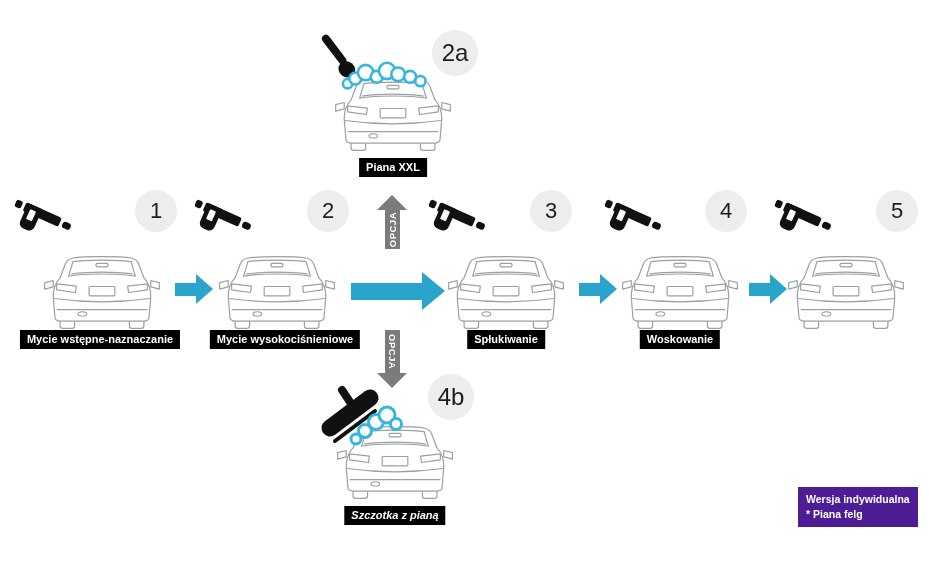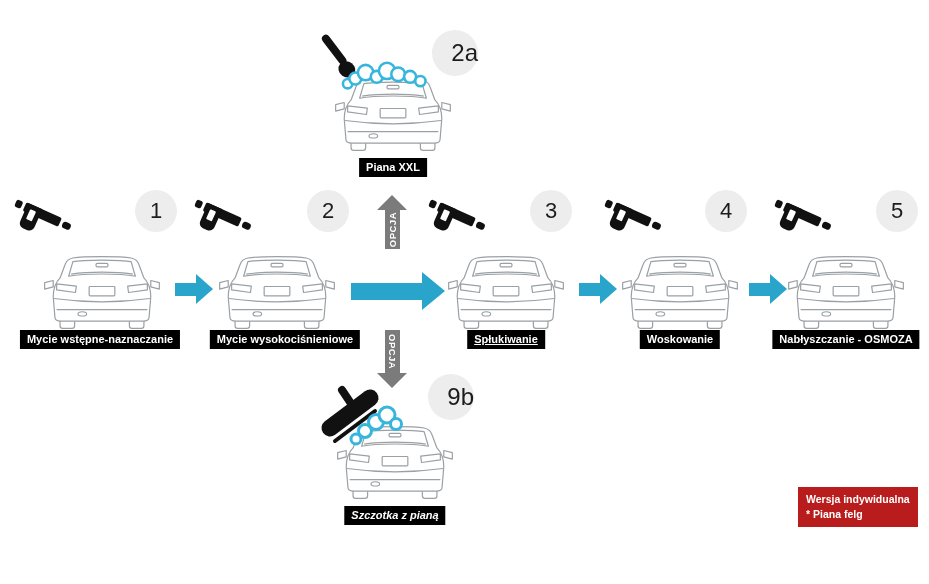--- a/index.html
+++ b/index.html
@@ -17,21 +17,21 @@
   
   .slot{position:absolute;}
   .slot svg{display:block;overflow:visible;width:100%;height:100%;}
 
   
   .numcircle{
     position:absolute;width:42px;height:42px;border-radius:50%;
     background:var(--circle);display:flex;align-items:center;justify-content:center;
     font-size:22px;color:#1c1c1c;
   }
-  .numcircle.big{width:46px;height:46px;font-size:24px;justify-content:flex-end;}
+  .numcircle.big{width:46px;height:46px;font-size:24px;}
 
   
   .steplabel{
     position:absolute;transform:translateX(-50%);
     background:var(--labelbg);color:var(--labeltx);
     font-size:11px;font-weight:bold;line-height:13px;
     padding:3px 7px;white-space:nowrap;
   }
 
   
@@ -52,21 +52,21 @@
     align-items:center;justify-content:center;}
   .oarrow .stem span{
     writing-mode:vertical-rl;color:#fff;font-size:9.5px;font-weight:bold;
     letter-spacing:0.5px;white-space:nowrap;}
   .oarrow.up .stem{height:39px;}
   .oarrow.up .stem span{transform:rotate(180deg);}
   .oarrow.down .stem{height:43px;}
 
   
   .legend{
-    position:absolute;background:#b91c1c;color:#fff;
+    position:absolute;background:#4c1d95;color:#fff;
     font-size:10.5px;font-weight:bold;line-height:15px;
     padding:5px 8px;white-space:nowrap;
   }
 </style>
 </head>
 <body>
 
 <div class="canvas">
 
   <div class="slot" style="left:318px;top:32px;width:42px;height:52px;">
@@ -237,21 +237,21 @@
   <path d="M13,45 L3,47.5 L3,55 L13,52.5 Z" fill="#fff"></path>
   <path d="M127,45 L137,47.5 L137,55 L127,52.5 Z" fill="#fff"></path>
   <path d="M17,49 L40,51.5 L39,59 L17,56 Z" fill="#fff"></path>
   <path d="M123,49 L100,51.5 L101,59 L123,56 Z" fill="#fff"></path>
   <rect x="55" y="52" width="30" height="11" rx="1" fill="#fff"></rect>
   <path d="M14,66 C50,71 90,71 126,66" fill="none"></path>
   <path d="M17,79 L123,79" fill="none"></path>
   <ellipse cx="47" cy="84" rx="5" ry="2.5" fill="#fff"></ellipse>
       </svg>
     </div>
-  <div class="steplabel" style="left:506px;top:330px;text-decoration:underline;">Spłukiwanie</div>
+  <div class="steplabel" style="left:506px;top:330px;">Spłukiwanie</div>
 
   <div class="barrow" style="left:579px;top:274px;width:38px;">
     <div class="sh"></div>
     <div class="hd"></div>
   </div>
 
   <div class="slot" style="left:598px;top:196px;width:64px;height:52px;">
       <svg viewBox="0 0 66 52" fill="#111">
       <g transform="rotate(24 33 26)">
         <rect x="2" y="14" width="7" height="8" rx="2.5"></rect>
@@ -321,21 +321,20 @@
   <path d="M13,45 L3,47.5 L3,55 L13,52.5 Z" fill="#fff"></path>
   <path d="M127,45 L137,47.5 L137,55 L127,52.5 Z" fill="#fff"></path>
   <path d="M17,49 L40,51.5 L39,59 L17,56 Z" fill="#fff"></path>
   <path d="M123,49 L100,51.5 L101,59 L123,56 Z" fill="#fff"></path>
   <rect x="55" y="52" width="30" height="11" rx="1" fill="#fff"></rect>
   <path d="M14,66 C50,71 90,71 126,66" fill="none"></path>
   <path d="M17,79 L123,79" fill="none"></path>
   <ellipse cx="47" cy="84" rx="5" ry="2.5" fill="#fff"></ellipse>
       </svg>
     </div>
-  <div class="steplabel" style="left:846px;top:330px;">Nabłyszczanie - OSMOZA</div>
 
   <div class="slot" style="left:335px;top:412px;width:120px;height:89px;">
       <svg viewBox="0 0 140 104" stroke="#9aa0a4" stroke-width="1.4" stroke-linejoin="round" fill="none">
   <rect x="21" y="76" width="17" height="25" rx="3" fill="#fff"></rect>
   <rect x="102" y="76" width="17" height="25" rx="3" fill="#fff"></rect>
   <path d="M15,88 L13,64 C13,53 16,47 21,42 L27,26 C28.5,21.5 32,19.5 36,18.7
            C48,16.5 92,16.5 104,18.7 C108,19.5 111.5,21.5 113,26 L119,42
            C124,47 127,53 127,64 L125,88 C125,91 122,92.5 118,92.5
            L22,92.5 C18,92.5 15,91 15,88 Z" fill="#fff"></path>
   <path d="M31,40 C50,36.5 90,36.5 109,40 L104,23 C92,20.5 48,20.5 36,23 Z" fill="#fff"></path>
@@ -359,21 +358,21 @@
       <g stroke="var(--foam)" stroke-width="3" fill="#fff">
         <circle cx="36" cy="53" r="5"></circle>
           <circle cx="45" cy="45" r="6.5"></circle>
         <circle cx="56" cy="36" r="7.5"></circle>
           <circle cx="67" cy="29" r="8"></circle>
         <circle cx="76" cy="38" r="5.5"></circle>
       </g>
       </svg>
     </div>
   <div class="numcircle big" style="left:428px;top:374px;">
-    <span>9b</span>
+    <span>4b</span>
   </div>
   <div class="steplabel" style="left:395px;top:506px;font-style:italic;">Szczotka z pianą</div>
 
   <div class="legend" style="left:798px;top:487px;">
     <div>Wersja indywidualna</div>
     <div>* Piana felg</div>
   </div>
 
 </div>
 

